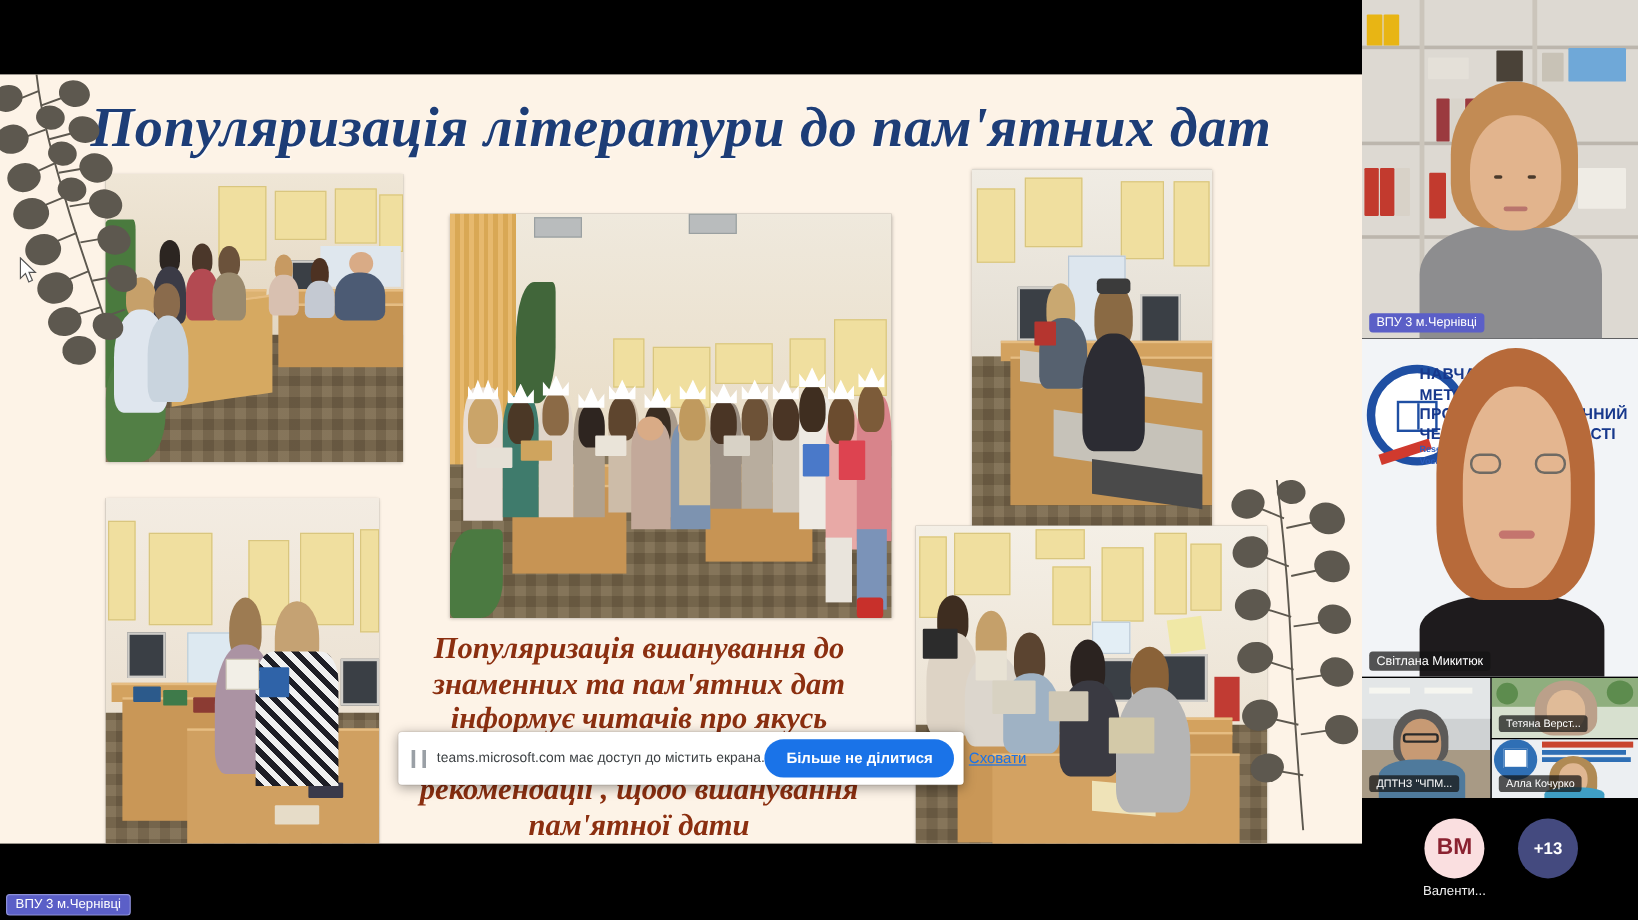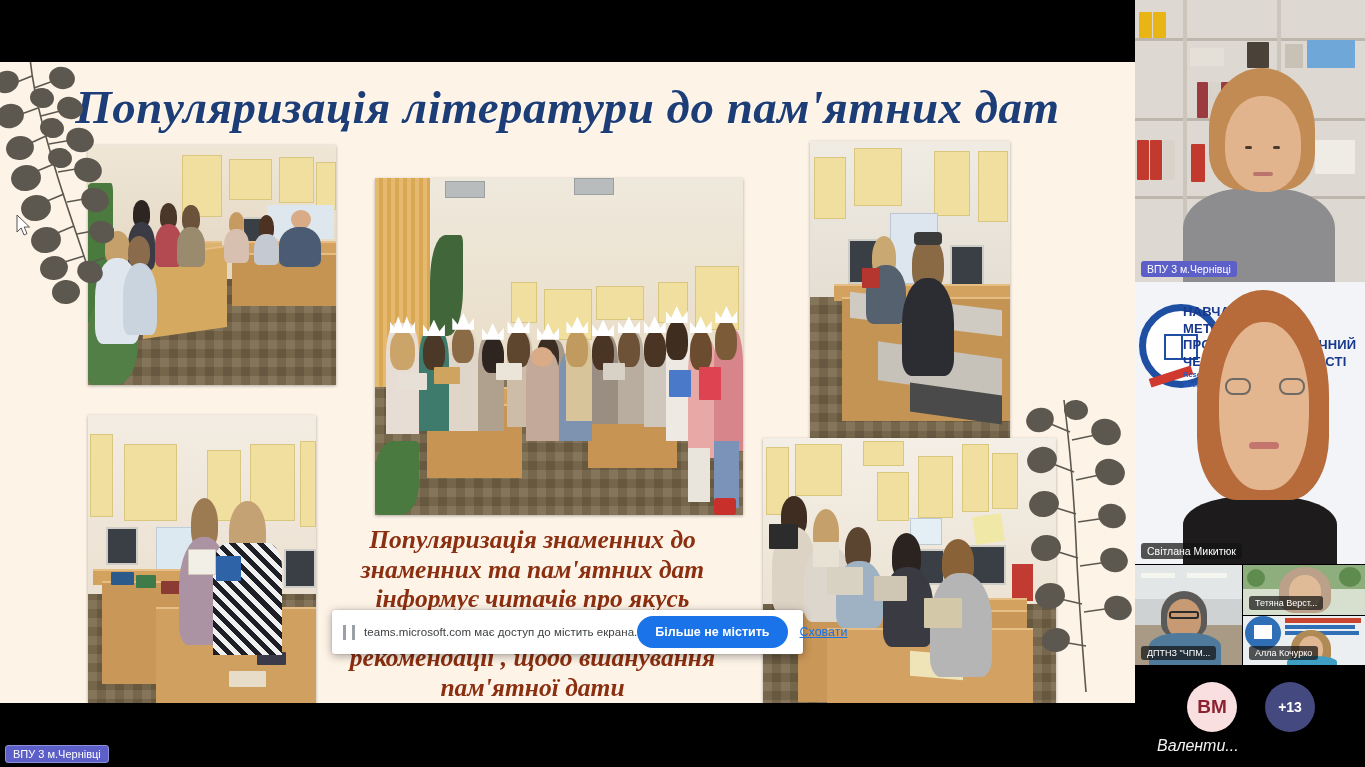--- a/index.html
+++ b/index.html
@@ -163,22 +163,22 @@
     border:2px solid #6f6a63; border-radius:8px; }
 
   
   #avatars { position:absolute; left:1135px; top:668px; width:230px; height:99px; background:#000; }
   .avatar-circle {
     position:absolute; border-radius:50%;
     display:flex; align-items:center; justify-content:center;
     font-weight:bold;
   }
   #av-1 { left:52px; top:14px; width:50px; height:50px; background:#fadfe0; color:#8a2230; font-size:19px; }
-  #av-label { position:absolute; left:22px; top:69px; width:110px; 
-              color:#f1f1f1; font-size:16px; white-space:nowrap; overflow:hidden; text-overflow:ellipsis;font-style:italic; }
+  #av-label { position:absolute; left:22px; top:69px; width:110px; text-align:center;
+              color:#f1f1f1; font-size:11px; white-space:nowrap; overflow:hidden; text-overflow:ellipsis; }
   #av-more { left:130px; top:14px; width:50px; height:50px; background:#444a7f; color:#fff; font-size:14px; }
 
   
   #taskbar-badge {
     position:absolute; left:5px; top:745px;
     background:#5b5fc7; color:#fff;
     font-size:11px; padding:2px 7px; border-radius:3px;
     border:1px solid #8d90d8; white-space:nowrap;
   }
 </style>
@@ -473,36 +473,36 @@
           <ellipse cx="36" cy="248" rx="14" ry="12" transform="rotate(-12 36 248)"></ellipse>
           <ellipse cx="56" cy="18" rx="12" ry="10" transform="rotate(6 56 18)"></ellipse>
         </g>
       </svg>
 
       <svg id="cursor" viewBox="0 0 16 24">
         <path d="M1,1 L1,18 L5.2,14 L8,21 L11,19.6 L8.2,13 L13.5,13 Z" fill="#ffffff" stroke="#555" stroke-width="1"></path>
       </svg>
 
     <div class="body-text">
-          <span class="ln">Популяризація знаменних до</span>
+          <span class="ln">Популяризація вшанування до</span>
           <span class="ln">знаменних та пам'ятних дат</span>
           <span class="ln">інформує читачів про якусь</span>
           <span class="ln">подію, містить поради та</span>
           <span class="ln">рекомендації , щодо вшанування</span>
           <span class="ln">пам'ятної дати</span>
         </div>
       </div>
 
     <div id="share-bar">
       <span class="pause-icon">
           <i></i>
           <i></i>
         </span>
       <span class="msg">teams.microsoft.com має доступ до містить екрана.</span>
-      <button class="stop-btn">Більше не містить</button>
+      <button class="stop-btn">Більше не ділитися</button>
       <a class="hide-link">Сховати</a>
     </div>
   </div>
 
   <div id="rail">
 
     <div class="tile" id="tile-1">
       <div class="shelf-bg">
         <div class="shelf" style="top:38px"></div>
         <div class="shelf" style="top:118px"></div>

